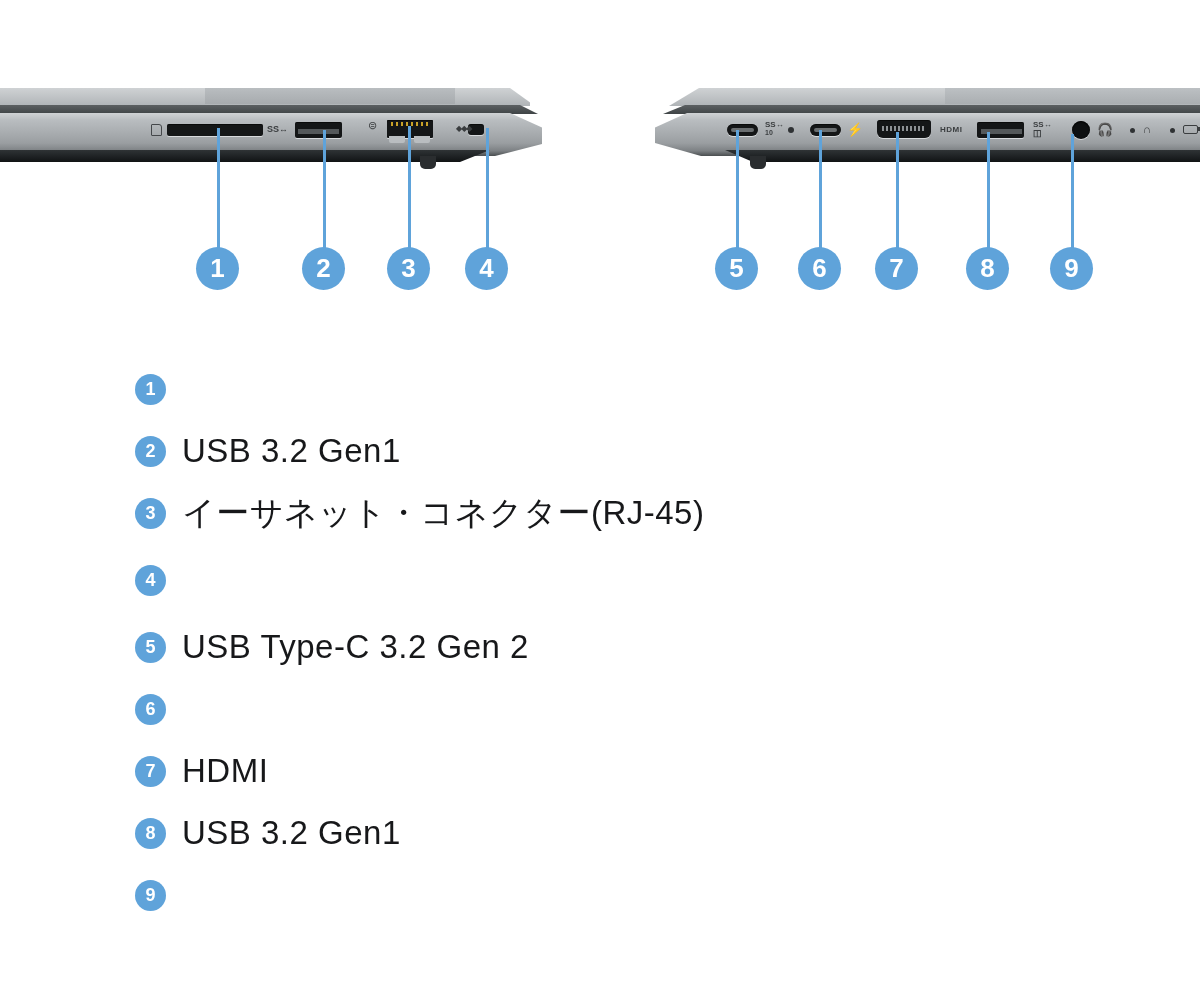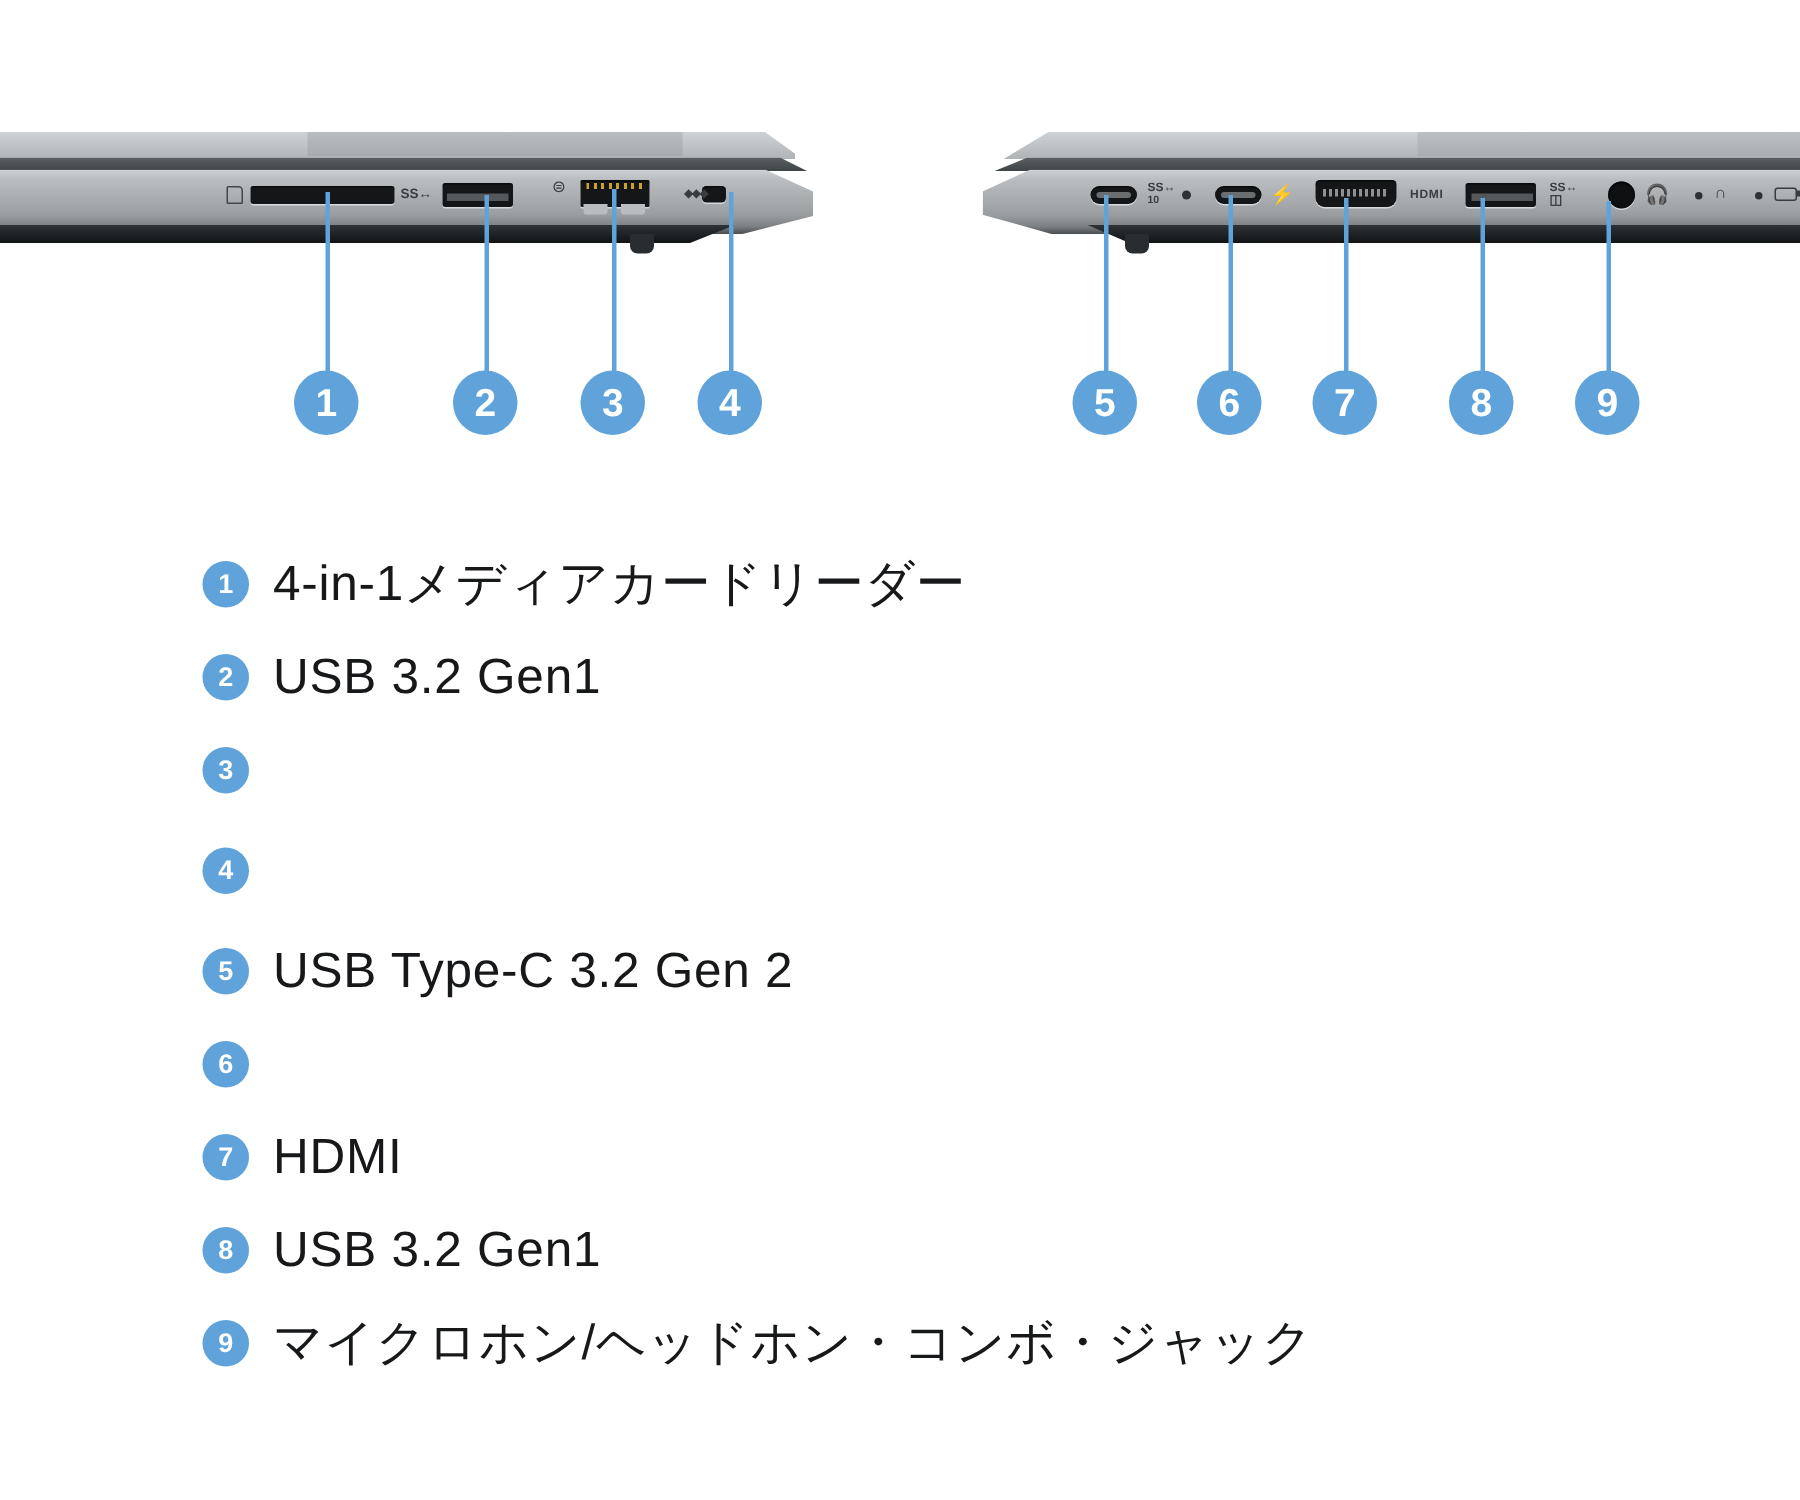--- a/index.html
+++ b/index.html
@@ -243,30 +243,30 @@
     <div class="badge-circle" style="left:798px; top:247px; width:43px; height:43px; font-size:26px;">6</div>
     <div class="badge-circle" style="left:875px; top:247px; width:43px; height:43px; font-size:26px;">7</div>
     <div class="badge-circle" style="left:966px; top:247px; width:43px; height:43px; font-size:26px;">8</div>
     <div class="badge-circle" style="left:1050px; top:247px; width:43px; height:43px; font-size:26px;">9</div>
   </div>
 
   <div class="legend">
 
     <div class="legend-row">
       <span class="legend-badge">1</span>
-      <span class="legend-text">4-in-1メディアカードリーダー</span>
     </div>
 
     <div class="legend-row">
       <span class="legend-badge">2</span>
       <span class="legend-text">USB 3.2 Gen1</span>
     </div>
 
     <div class="legend-row">
       <span class="legend-badge">3</span>
+      <span class="legend-text">イーサネット・コネクター(RJ-45)</span>
     </div>
 
     <div class="legend-row" style="height:72px;">
       <span class="legend-badge">4</span>
     </div>
 
     <div class="legend-row">
       <span class="legend-badge">5</span>
       <span class="legend-text">USB Type-C 3.2 Gen 2</span>
     </div>
@@ -280,18 +280,17 @@
       <span class="legend-text">HDMI</span>
     </div>
 
     <div class="legend-row">
       <span class="legend-badge">8</span>
       <span class="legend-text">USB 3.2 Gen1</span>
     </div>
 
     <div class="legend-row">
       <span class="legend-badge">9</span>
-      <span class="legend-text">マイクロホン/ヘッドホン・コンボ・ジャック</span>
     </div>
 
   </div>
 
 </div>
 
 </body></html>

